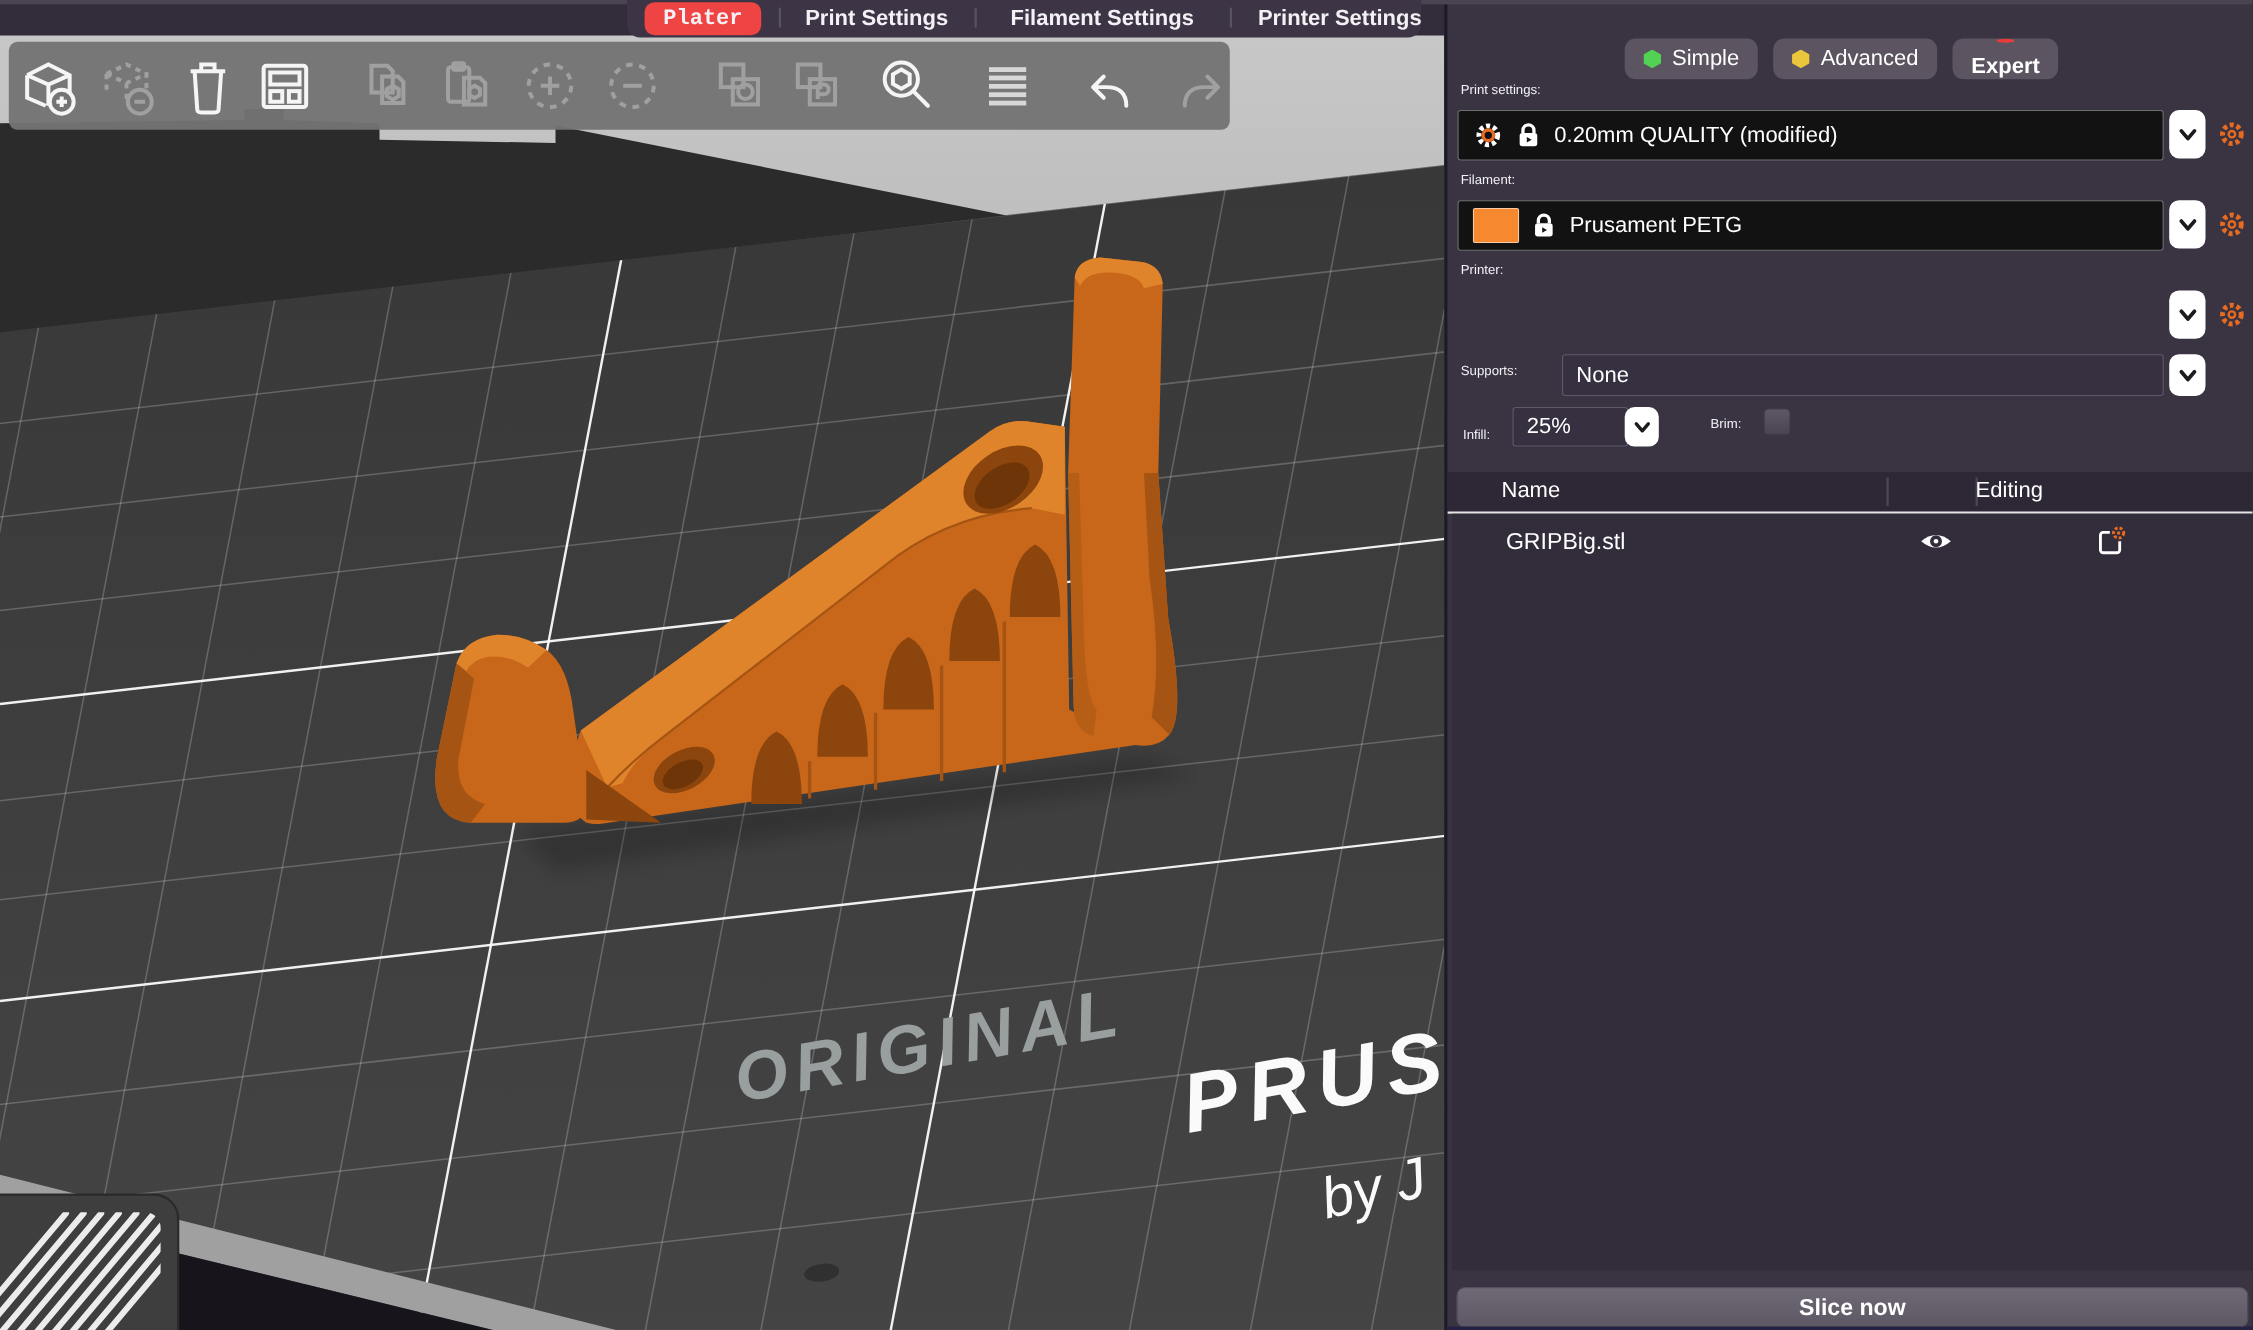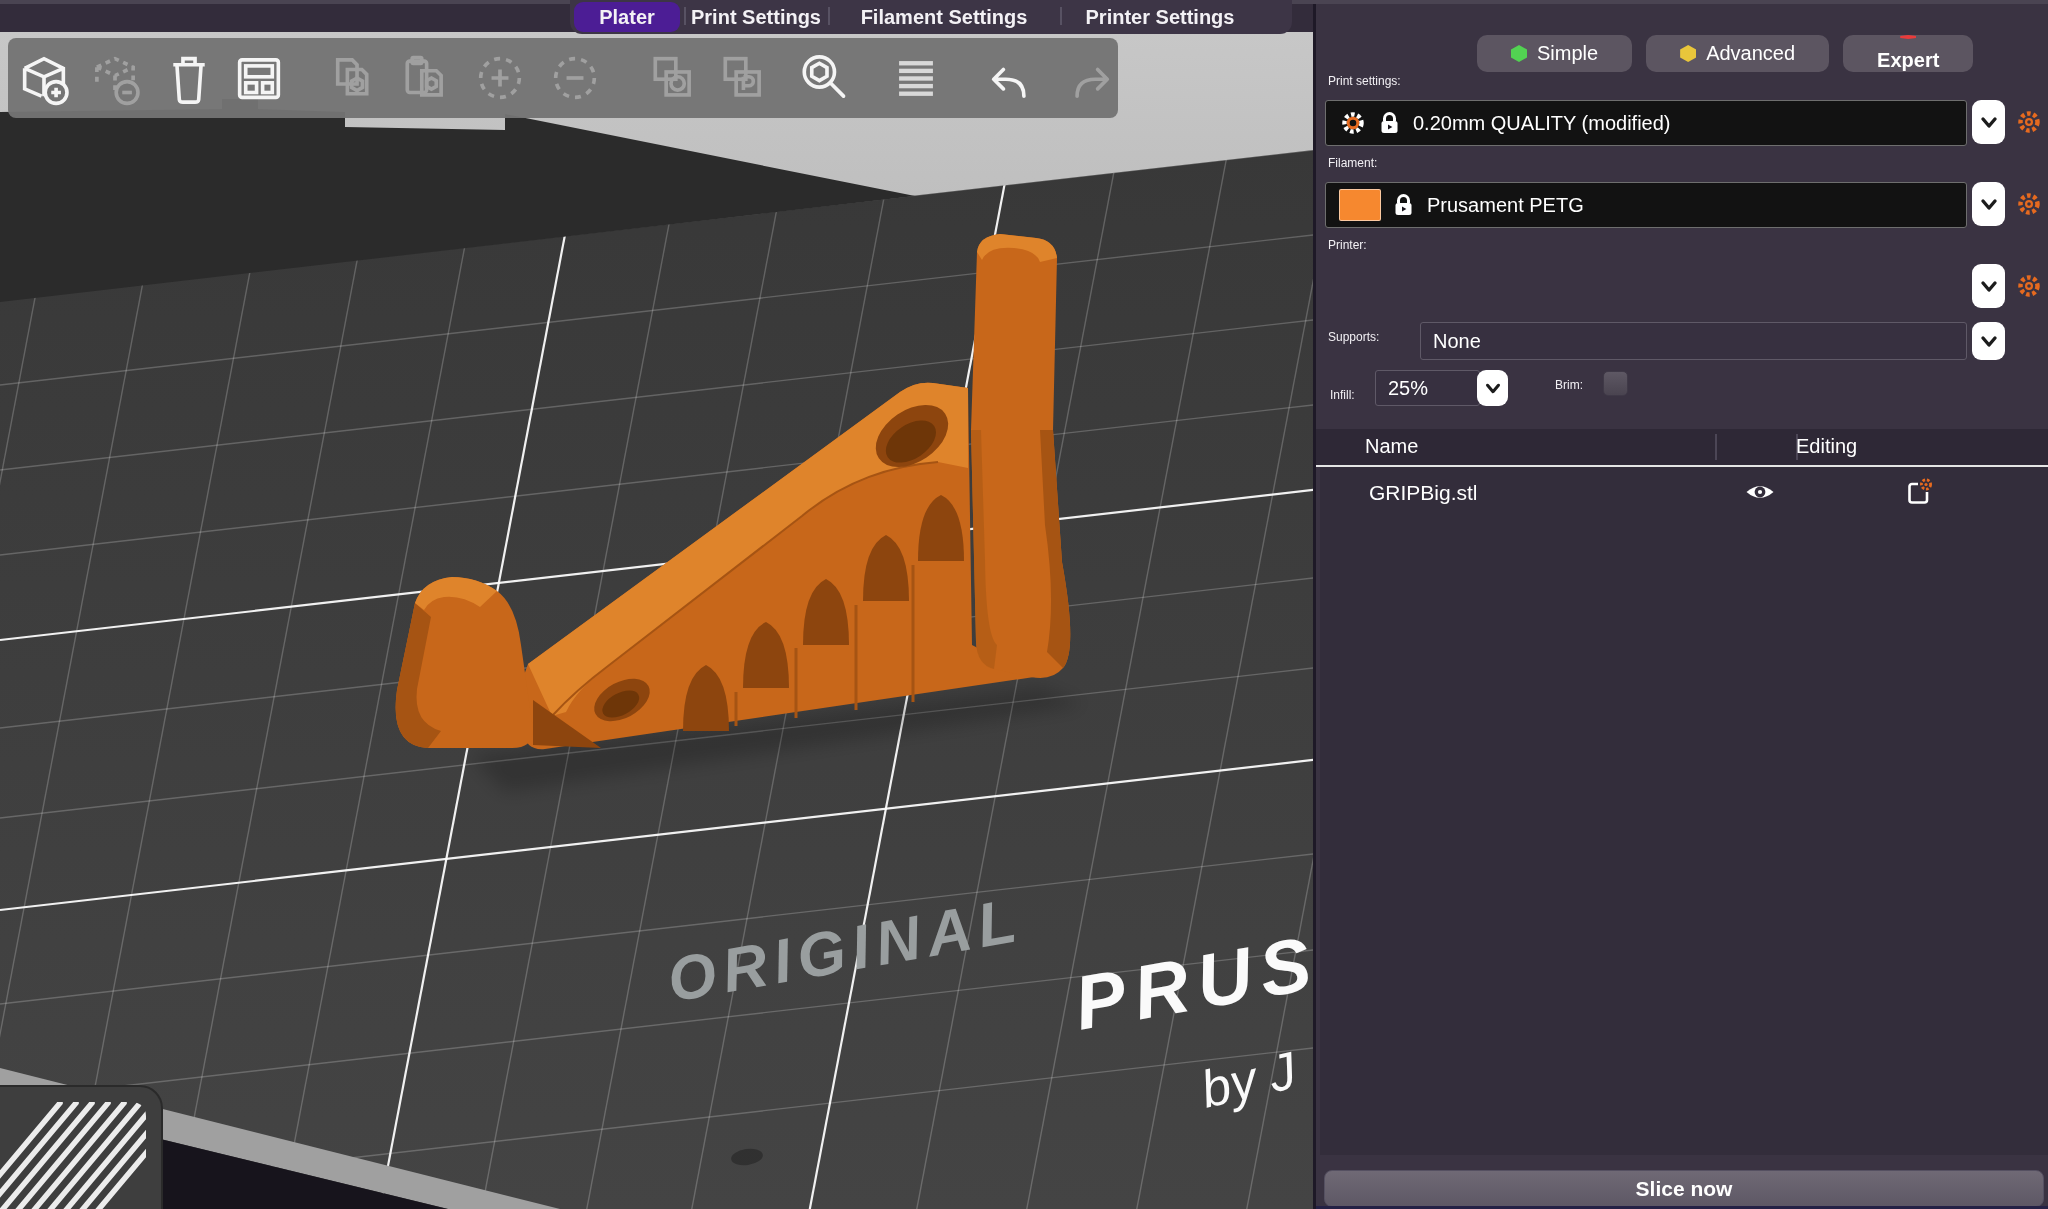--- a/index.html
+++ b/index.html
@@ -7,39 +7,39 @@
        font-family:"Liberation Sans",sans-serif;background:#3a3342;}
 
   
   .topstrip{position:absolute;left:0;top:0;width:2048px;height:4px;background:#4a4452;z-index:7;}
   .tabbar{position:absolute;left:0;top:0;width:1313px;height:32px;background:#332c3b;z-index:5;}
   .tabwrap{position:absolute;left:570px;top:0;width:722px;height:34px;background:#3d3546;
            border-radius:0 0 12px 12px;display:flex;z-index:8;}
   .tab{position:relative;color:#f3f1f5;font-size:20px;font-weight:700;display:flex;
        align-items:center;justify-content:center;flex:0 0 auto;cursor:default;}
   .tab+.tab::before{content:"";position:absolute;left:0;top:7px;bottom:9px;width:2px;background:#585263;}
-  .tab.selected{background:#4c1d95;border-radius:9px;margin:2px 4px;}
+  .tab.selected{background:#ef4444;border-radius:9px;margin:2px 16px;font-family:Liberation Mono, monospace;}
   .tab.selected::before{display:none;}
-  .t0{width:106px}.t1{width:144px}.t2{width:232px}.t3{width:200px}
+  .t0{width:106px}.t1{width:178px}.t2{width:232px}.t3{width:200px}
 
   
   .viewport{position:absolute;left:0;top:32px;width:1313px;height:1177px;}
   #scene{position:absolute;left:0;top:0;}
   .toolbar{position:absolute;left:8px;top:6px;width:1110px;height:80px;
            background:rgba(116,116,116,.96);border-radius:8px;z-index:4;}
   .tool{position:absolute;top:8px;width:64px;height:64px;display:flex;align-items:center;justify-content:center;}
   .tool svg{width:58px;height:58px;}
   .tool .st{stroke:#f5f5f5;stroke-width:3;fill:none;}
   .tool.disabled{opacity:.33;}
   .divider{position:absolute;left:1313px;top:0;width:3px;height:1209px;background:#1e1927;z-index:6;}
 
   
   .sidebar{position:absolute;left:1316px;top:0;width:732px;height:1209px;background:#3a3342;z-index:6;}
   .modes{position:absolute;left:161px;top:35px;display:flex;gap:14px;}
-  .mode{height:37px;padding:0 34px;background:#5c5561;border-radius:10px;color:#fff;font-size:20px;
+  .mode{height:37px;padding:0 17px;background:#5c5561;border-radius:10px;color:#fff;font-size:20px;
         display:flex;align-items:center;gap:10px;cursor:default;}
   .mode.selected{font-weight:bold;flex-direction:column;}
   .dot{width:16px;height:17px;clip-path:polygon(50% 0,100% 27%,100% 73%,50% 100%,0 73%,0 27%);}
 
   .flabel{position:absolute;left:12px;color:#f2f0f4;font-size:12px;}
   .combo{position:absolute;left:9px;width:640px;height:44px;background:#121212;border:1px solid #6e6e6e;
          border-radius:3px;display:flex;align-items:center;color:#fff;font-size:20px;overflow:hidden;}
   .combo .ic{margin-left:13px;margin-right:11px;display:flex;flex:0 0 auto;}
   .combo .lk{margin-right:12px;display:flex;flex:0 0 auto;}
   .drop{position:absolute;left:656px;width:33px;height:44px;background:#fff;border-radius:9px;

